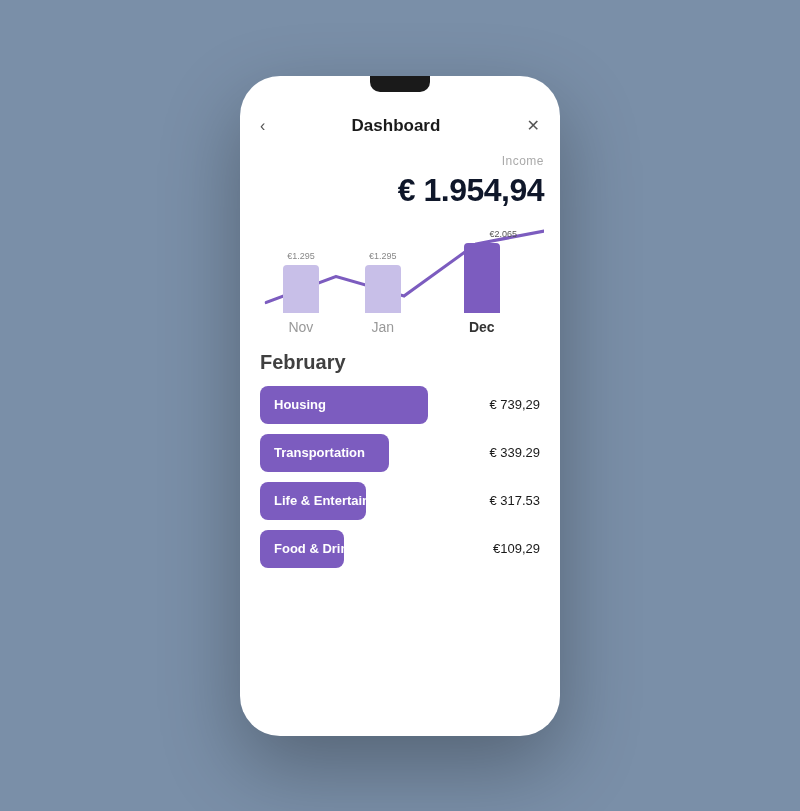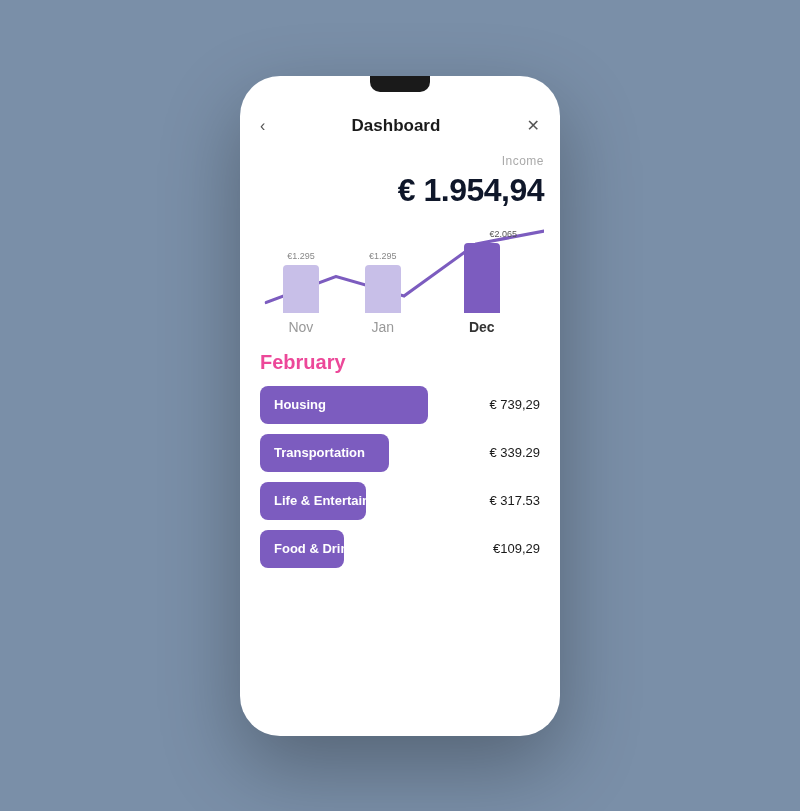--- a/index.html
+++ b/index.html
@@ -128,21 +128,21 @@
     }
     
     .february-section {
       padding: 16px 20px 0;
       flex: 1;
       overflow-y: auto;
     }
     .february-title {
       font-size: 20px;
       font-weight: 700;
-      color: #ec4899;
+      color: #404040;
       margin-bottom: 12px;
     }
     .expense-row {
       display: flex;
       align-items: center;
       margin-bottom: 10px;
     }
     .expense-bar-label {
       height: 38px;
       border-radius: 8px;

